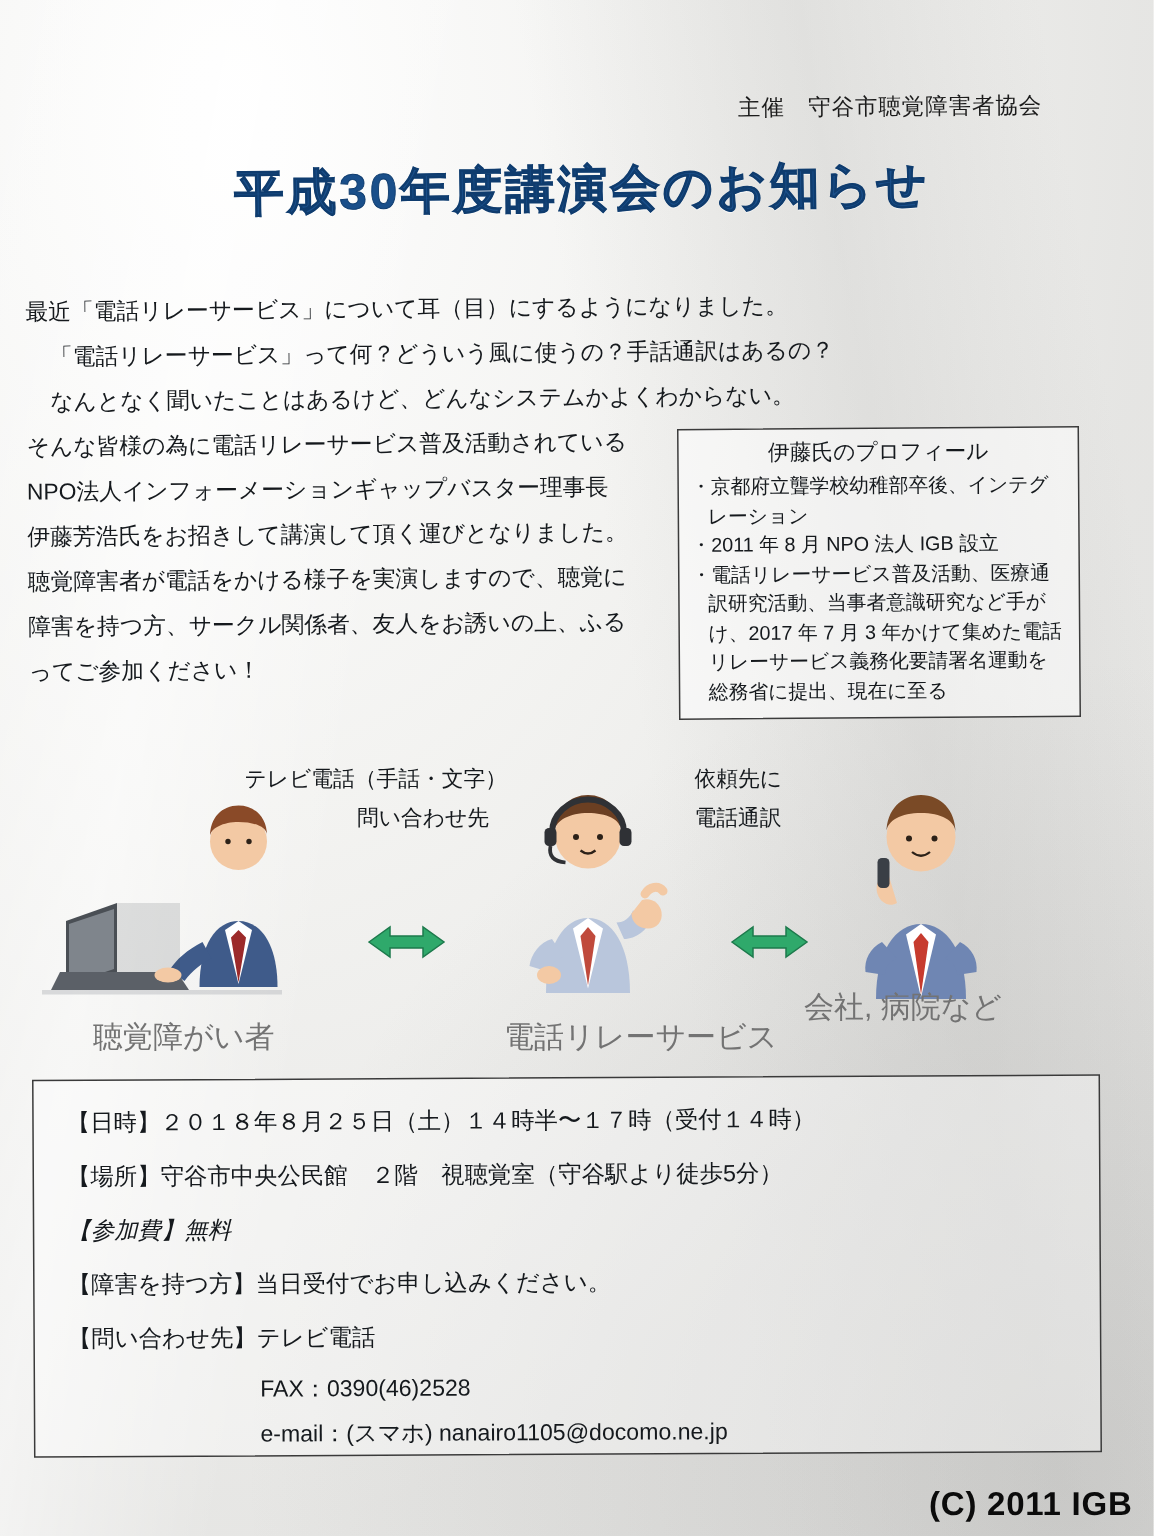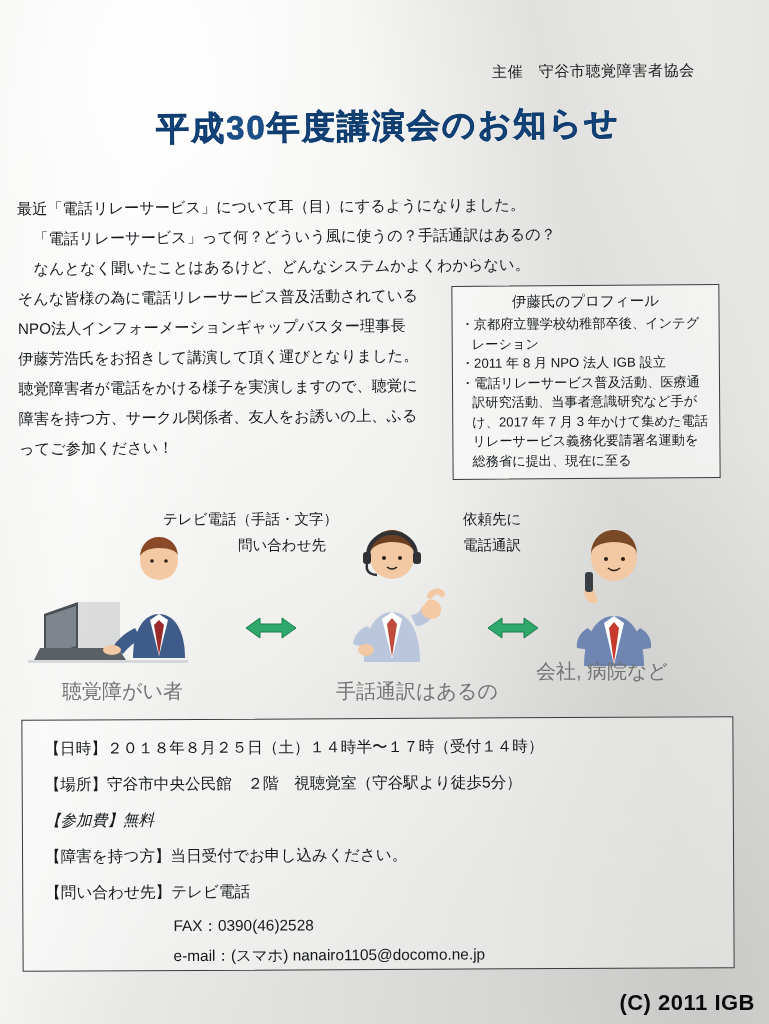--- a/index.html
+++ b/index.html
@@ -283,21 +283,21 @@
       <path d="M62 102l-5 6 5 35 5-35z" fill="#c73b2e"></path>
 
       <path d="M36 108c-8 4-12 12-11 20l13 2c0-5 3-9 8-11z" fill="#6f86b3"></path>
       <path d="M40 62c-6 2-9 8-7 14s8 9 13 6z" fill="#f3c9a4"></path>
       <rect x="33" y="52" width="8" height="20" rx="3" fill="#3a3f46"></rect>
 
       <path d="M88 108c8 4 12 12 11 20l-13 2c0-5-3-9-8-11z" fill="#6f86b3"></path>
     </svg>
 
     <div class="fig-label" style="top:178px; left:62px;">聴覚障がい者</div>
-    <div class="fig-label" style="top:178px; left:336px;">手話通訳はあるの</div>
+    <div class="fig-label" style="top:178px; left:336px;">電話リレーサービス</div>
     <div class="fig-label" style="top:158px; left:536px;">会社, 病院など</div>
   </div>
 
   <div id="details">
     <div class="row" style="top:18px;">
       <span>【日時】</span><span>２０１８年８月２５日（土）１４時半〜１７時（受付１４時）</span>
     </div>
     <div class="row" style="top:54px;">
       <span>【場所】</span><span>守谷市中央公民館　２階　視聴覚室（守谷駅より徒歩5分）</span>
     </div>

